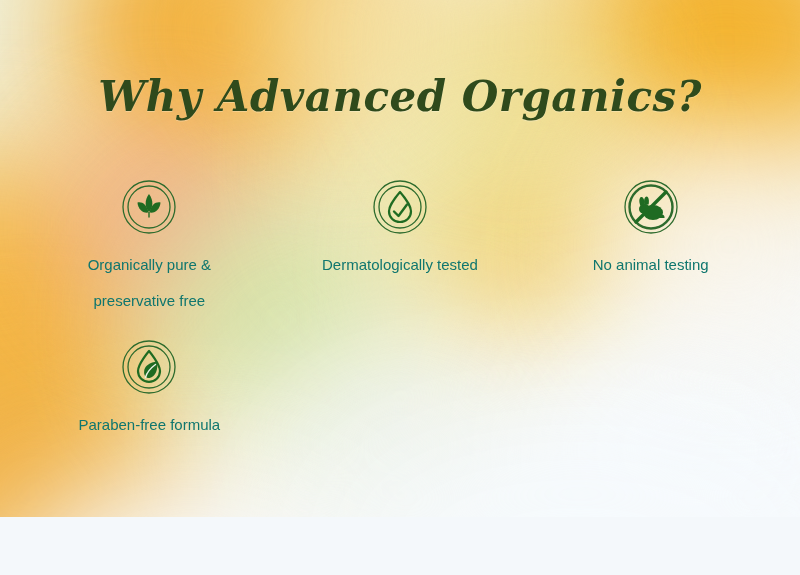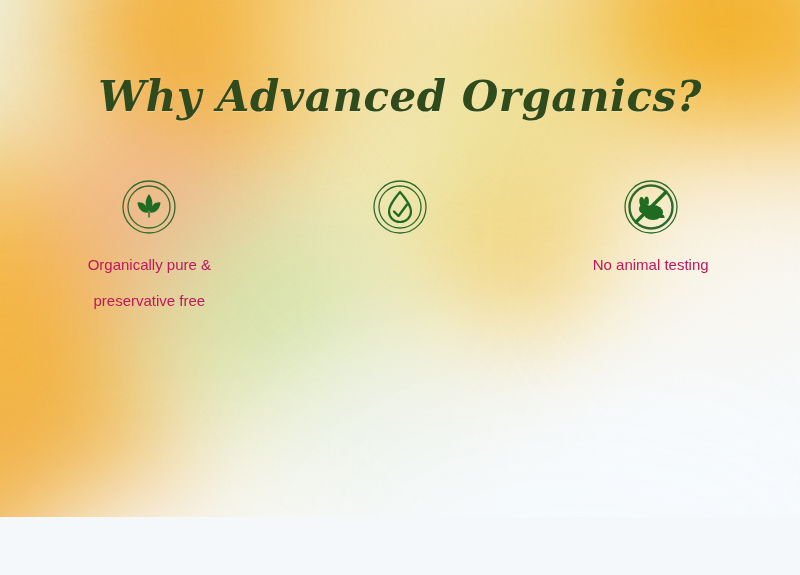--- a/index.html
+++ b/index.html
@@ -88,21 +88,21 @@
   .feature-icon {
     width:58px; height:58px;
     display:flex; align-items:center; justify-content:center;
   }
   .feature-icon svg { display:block; }
   .feature-label {
     margin-top:18px;
     text-align:center;
     font-size:15px;
     line-height:21px;
-    color:#be185d;
+    color:#0f766e;
     font-family:"Liberation Sans", sans-serif;
     max-width:210px;
   }
   .feature-label .l2 { display:block;margin-top:15px; }
 </style>
 </head>
 <body>
 
 <div id="banner">
 
@@ -150,20 +150,23 @@
 
       <div class="feature">
         <div class="feature-icon">
           <svg width="56" height="56" viewBox="0 0 56 56">
             <circle cx="28" cy="28" r="26" fill="none" stroke="#2d6b2d" stroke-width="1.3"></circle>
             <circle cx="28" cy="28" r="21" fill="none" stroke="#2d6b2d" stroke-width="1.3"></circle>
             <path d="M28 13 C28 13 17 25.5 17 32.2 C17 38.5 21.9 43 28 43 C34.1 43 39 38.5 39 32.2 C39 25.5 28 13 28 13 Z" fill="none" stroke="#1f6b22" stroke-width="2.2" stroke-linejoin="round"></path>
             <path d="M22 32.5 L26.5 37 L35 25.5" fill="none" stroke="#1f6b22" stroke-width="2.4" stroke-linecap="round" stroke-linejoin="round"></path>
           </svg>
         </div>
+        <div class="feature-label">
+          <span>Dermatologically tested</span>
+        </div>
       </div>
 
 
 
       <div class="feature">
         <div class="feature-icon">
           <svg width="56" height="56" viewBox="0 0 56 56">
             <circle cx="28" cy="28" r="26" fill="none" stroke="#2d6b2d" stroke-width="1.3"></circle>
             <circle cx="28" cy="28" r="21.5" fill="none" stroke="#2d6b2d" stroke-width="2.4"></circle>
             <g fill="#1f6b22">
@@ -174,16 +177,30 @@
               <path d="M36 36 C40 34.5 42 36.5 41.5 39 L36.5 39 Z"></path>
             </g>
             <line x1="13" y1="43" x2="43" y2="13" stroke="#1f6b22" stroke-width="3.4" stroke-linecap="round"></line>
           </svg>
         </div>
         <div class="feature-label">
           <span>No animal testing</span>
         </div>
       </div>
 
+      <div class="feature">
+        <div class="feature-icon">
+          <svg width="56" height="56" viewBox="0 0 56 56">
+            <circle cx="28" cy="28" r="26" fill="none" stroke="#2d6b2d" stroke-width="1.3"></circle>
+            <circle cx="28" cy="28" r="21" fill="none" stroke="#2d6b2d" stroke-width="1.3"></circle>
+            <path d="M28 12 C28 12 17 25 17 32 C17 38.2 21.9 42.8 28 42.8 C34.1 42.8 39 38.2 39 32 C39 25 28 12 28 12 Z" fill="none" stroke="#1f6b22" stroke-width="2.2" stroke-linejoin="round"></path>
+            <path d="M36 22.5 C36 22.5 24.5 23.5 23.2 31.8 C22.4 36.8 25.5 39.5 28.6 39 C34.5 38 37.5 30 36 22.5 Z" fill="#1f6b22"></path>
+            <path d="M34.5 25.5 C29 29.5 25.5 34.5 24.5 38.5" fill="none" stroke="#e9f2e5" stroke-width="1.5" stroke-linecap="round"></path>
+          </svg>
+        </div>
+        <div class="feature-label">
+          <span>Paraben-free formula</span>
+        </div>
+      </div>
 
     </div>
   </div>
 </div>
 
 </body></html>

